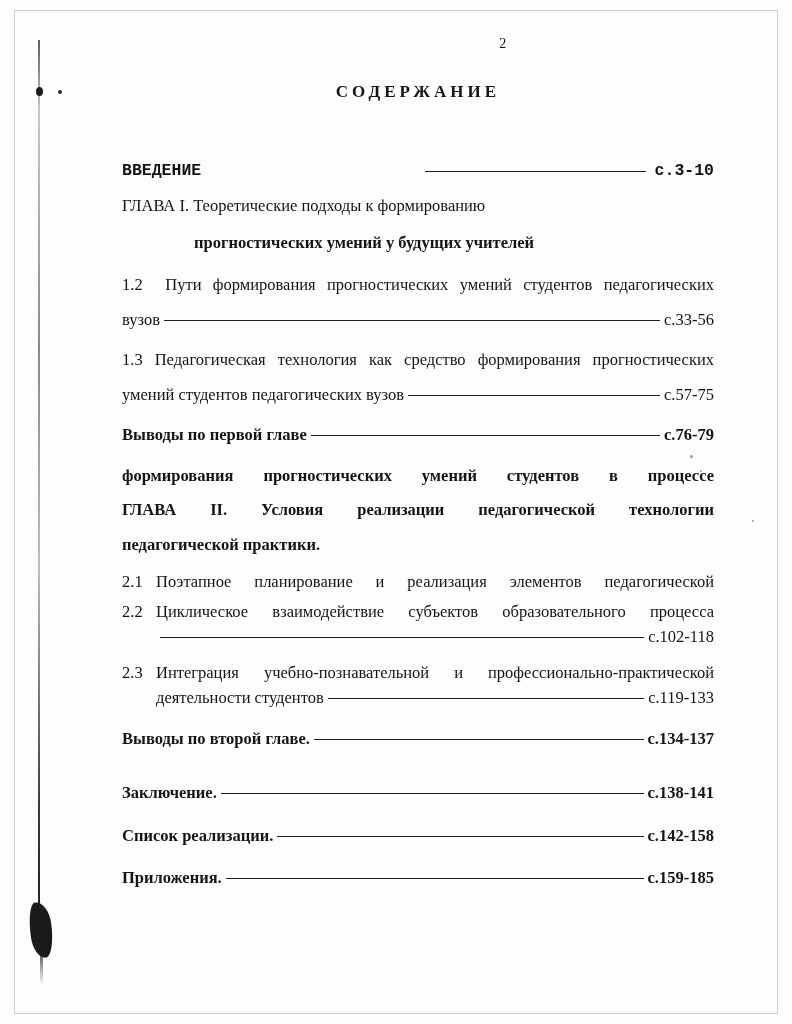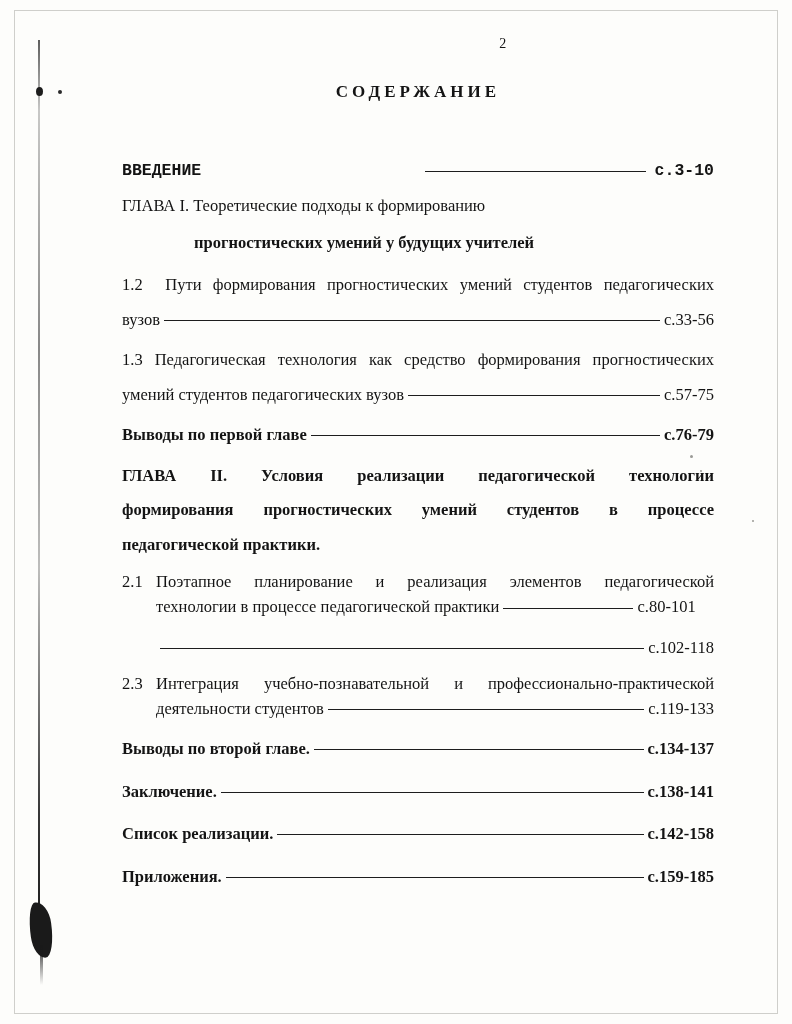--- a/index.html
+++ b/index.html
@@ -264,40 +264,36 @@
         <span class="pg">с.57-75</span>
       </div>
     </div>
 
     <div class="tail-row bold" style="margin-bottom:10px;">
       <span class="seg">Выводы по первой главе</span>
       <span class="fill"></span>
       <span class="pg">с.76-79</span>
     </div>
 
+    <div class="just-block bold">формирования  прогностических  умений  студентов  в  процессе</div>
     <div class="just-block bold">ГЛАВА  II.  Условия  реализации  педагогической  технологии</div>
-    <div class="just-block bold">формирования  прогностических  умений  студентов  в  процессе</div>
     <div class="left-block bold" style="margin-bottom:12px;">педагогической практики.</div>
 
     <div class="group">
       <div class="row-2col">
         <span class="numcol">2.1</span>
         <span class="bodycol justify-txt">Поэтапное  планирование  и  реализация  элементов  педагогической</span>
       </div>
-      <div class="row-2col" style="line-height:1.85;">
-        <span class="numcol"></span>
-        <span class="bodycol">
-          <span>технологии в процессе педагогической практики</span>
-          <span class="line-fill" style="width:130px;"></span>
-          <span>с.80-101</span>
-        </span>
-      </div>
-    </div>
-
-    <div class="group">
+    </div>
+
+    <div class="group">
+      <div class="row-2col">
+        <span class="numcol">2.2</span>
+        <span class="bodycol justify-txt">Циклическое  взаимодействие  субъектов  образовательного  процесса</span>
+      </div>
       <div class="row-2col" style="line-height:1.85;align-items:flex-end;">
         <span class="numcol"></span>
         <span class="bodycol">
           <span class="tail-row">
             <span class="fill"></span>
             <span class="pg">с.102-118</span>
           </span>
         </span>
       </div>
     </div>
@@ -312,21 +308,21 @@
         <span class="bodycol">
           <span class="tail-row">
             <span class="seg">деятельности студентов</span>
             <span class="fill"></span>
             <span class="pg">с.119-133</span>
           </span>
         </span>
       </div>
     </div>
 
-    <div class="tail-row bold" style="margin-bottom:12px;">
+    <div class="tail-row bold" style="margin-bottom:24px;">
       <span class="seg">Выводы по второй главе.</span>
       <span class="fill"></span>
       <span class="pg">с.134-137</span>
     </div>
 
     <div class="tail-row bold" style="margin-bottom:12px;">
       <span class="seg">Заключение.</span>
       <span class="fill"></span>
       <span class="pg">с.138-141</span>
     </div>

